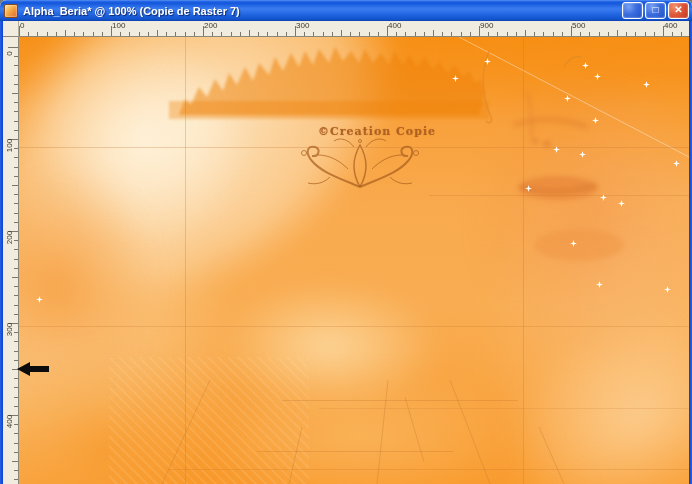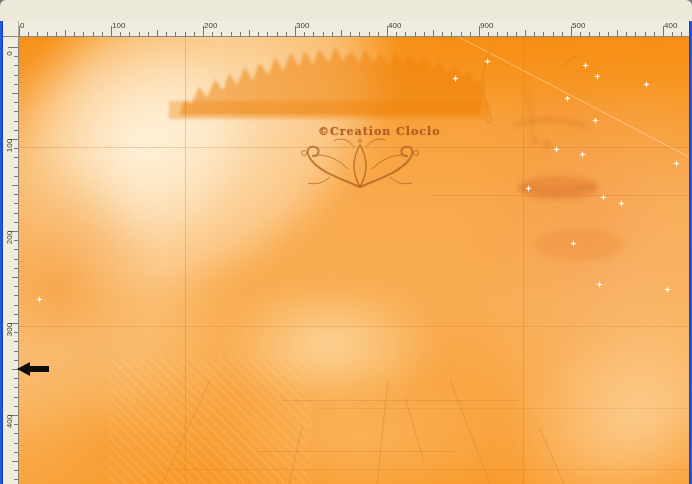--- a/index.html
+++ b/index.html
@@ -58,20 +58,35 @@
   .watermark{position:absolute;left:299px;top:88px;font-family:"DejaVu Serif",serif;
     font-size:11px;font-weight:bold;color:rgba(170,92,30,.85);letter-spacing:1px;
     text-shadow:0 0 1px rgba(170,92,30,.6);pointer-events:none;}
   .cursor-arrow{position:absolute;left:16px;top:360px;z-index:60;pointer-events:none;}
 </style>
 </head>
 <body>
 
 <div class="window">
 
+  <div class="titlebar">
+    <div class="app-icon"></div>
+    <div class="title-text">Alpha_Beria* @ 100% (Copie de Raster 7)</div>
+    <div class="win-controls">
+      <div class="win-btn minimize">
+          <span class="glyph">_</span>
+        </div>
+      <div class="win-btn maximize">
+          <span class="glyph">□</span>
+        </div>
+      <div class="win-btn close">
+          <span class="glyph">✕</span>
+        </div>
+    </div>
+  </div>
 
   <div class="edge left"></div>
   <div class="edge right"></div>
 
   <div class="ruler-corner"></div>
   <div class="h-ruler" id="hruler">
       <div class="tick" style="left: 0px; height: 10px;"></div>
       <div class="rlabel" style="left: 1px;">0</div>
       <div class="tick" style="left: 9.2px; height: 4px;"></div>
       <div class="tick" style="left: 18.4px; height: 4px;"></div>
@@ -268,21 +283,21 @@
         <path d="M-30,14 C-36,20 -44,22 -52,20" stroke-width="1"></path>
         <path d="M30,14 C36,20 44,22 52,20" stroke-width="1"></path>
         <path d="M-6,-16 C-12,-24 -20,-26 -26,-22" stroke-width="1"></path>
         <path d="M6,-16 C12,-24 20,-26 26,-22" stroke-width="1"></path>
         <circle cx="-56" cy="-10" r="2.5" stroke-width="1"></circle>
         <circle cx="56" cy="-10" r="2.5" stroke-width="1"></circle>
         <circle cx="0" cy="-22" r="1.5" stroke-width="1"></circle>
       </g>
     </svg>
 
-    <div class="watermark">©Creation Cloclo</div>
+    <div class="watermark">©Creation Copie</div>
 
     <div id="guides" class="layer" style="left:0;top:0;width:670px;height:447px;">
         <div class="guide-v" style="left: 166px; opacity: 0.3;"></div>
         <div class="guide-v" style="left: 504px; opacity: 0.3;"></div>
         <div class="guide-h" style="top: 110px; left: 0px; width: 670px; opacity: 0.28;"></div>
         <div class="guide-h" style="top: 158px; left: 410px; width: 260px; opacity: 0.25;"></div>
         <div class="guide-h" style="top: 289px; left: 0px; width: 670px; opacity: 0.25;"></div>
         <div class="guide-h" style="top: 363px; left: 263px; width: 236px; opacity: 0.3;"></div>
         <div class="guide-h" style="top: 371px; left: 300px; width: 370px; opacity: 0.18;"></div>
         <div class="guide-h" style="top: 414px; left: 238px; width: 197px; opacity: 0.3;"></div>

